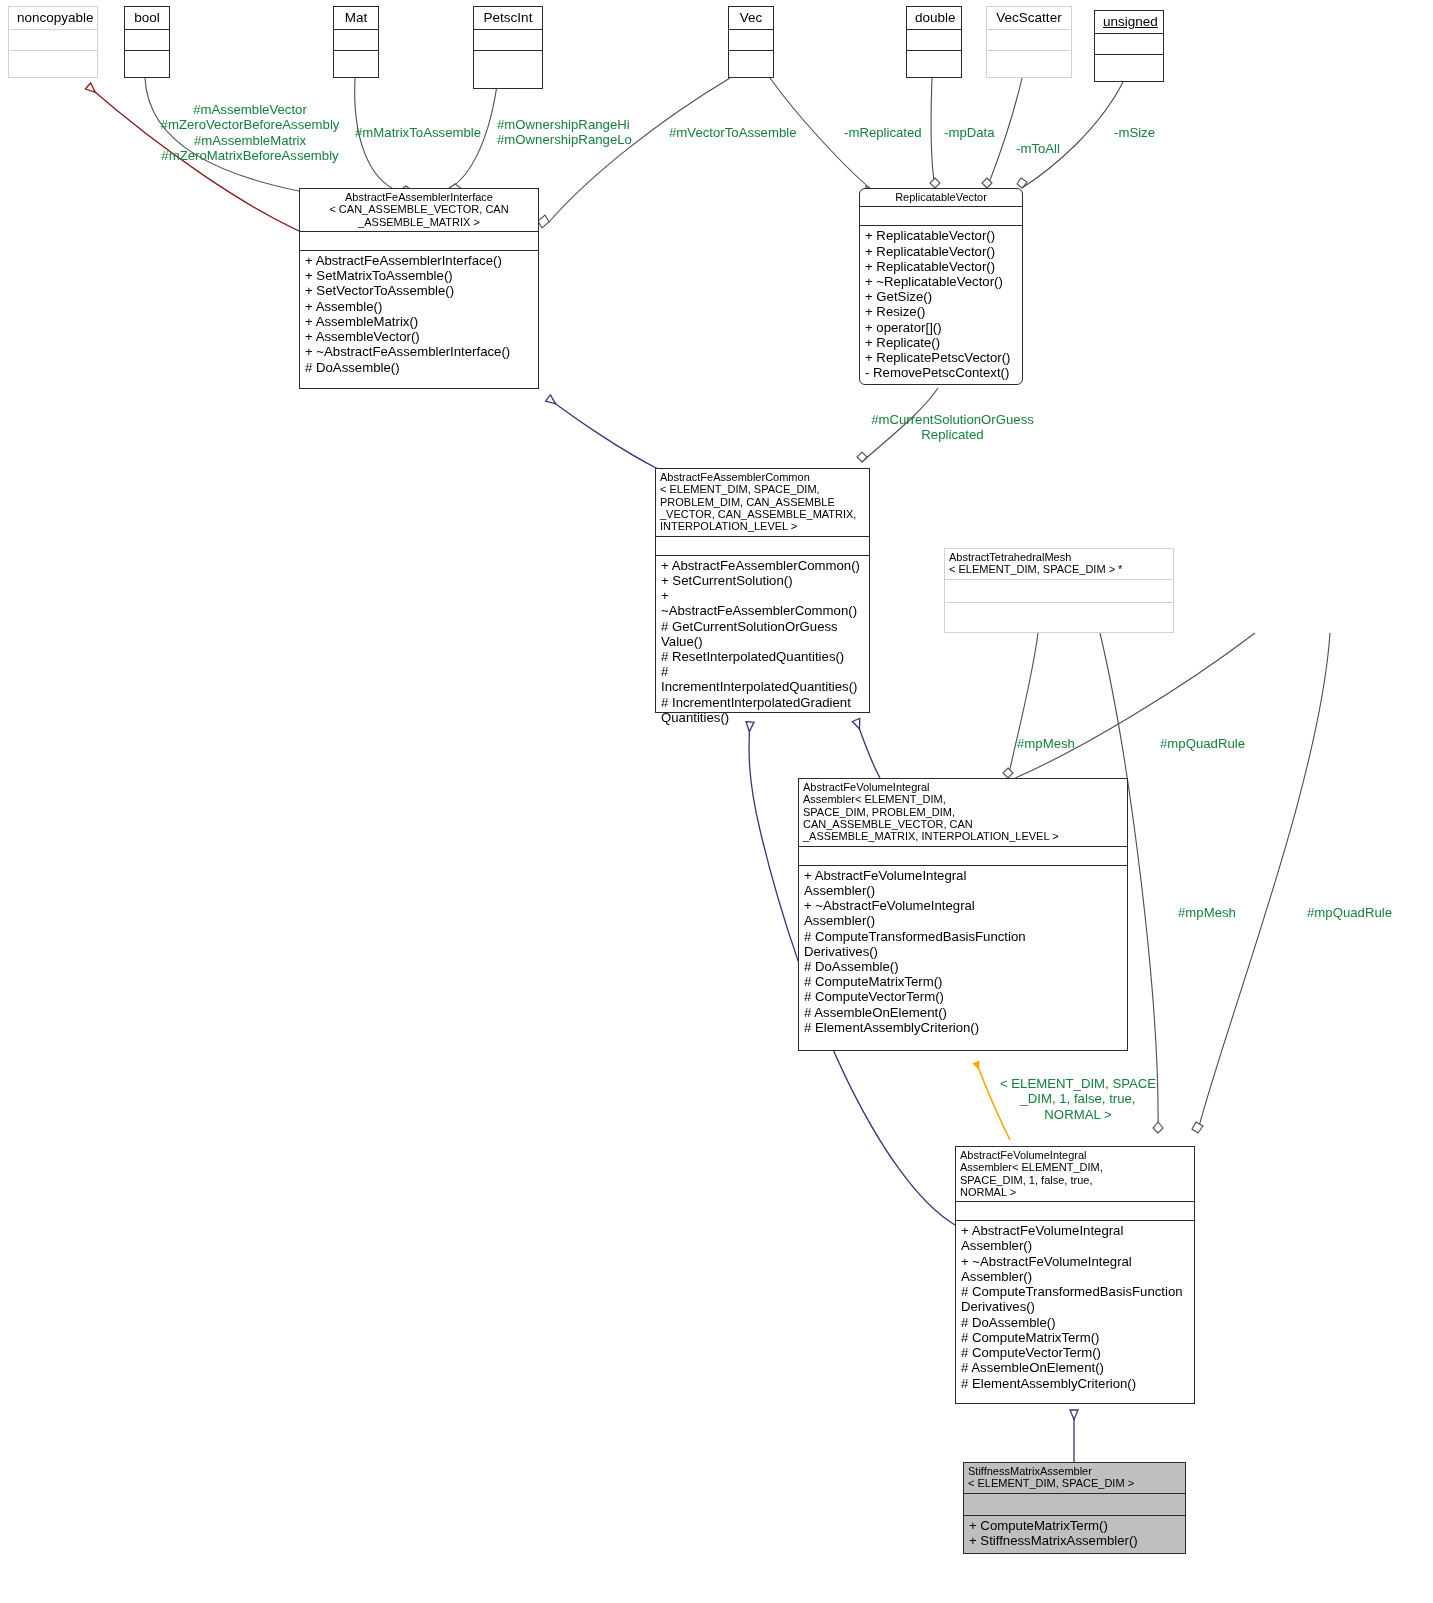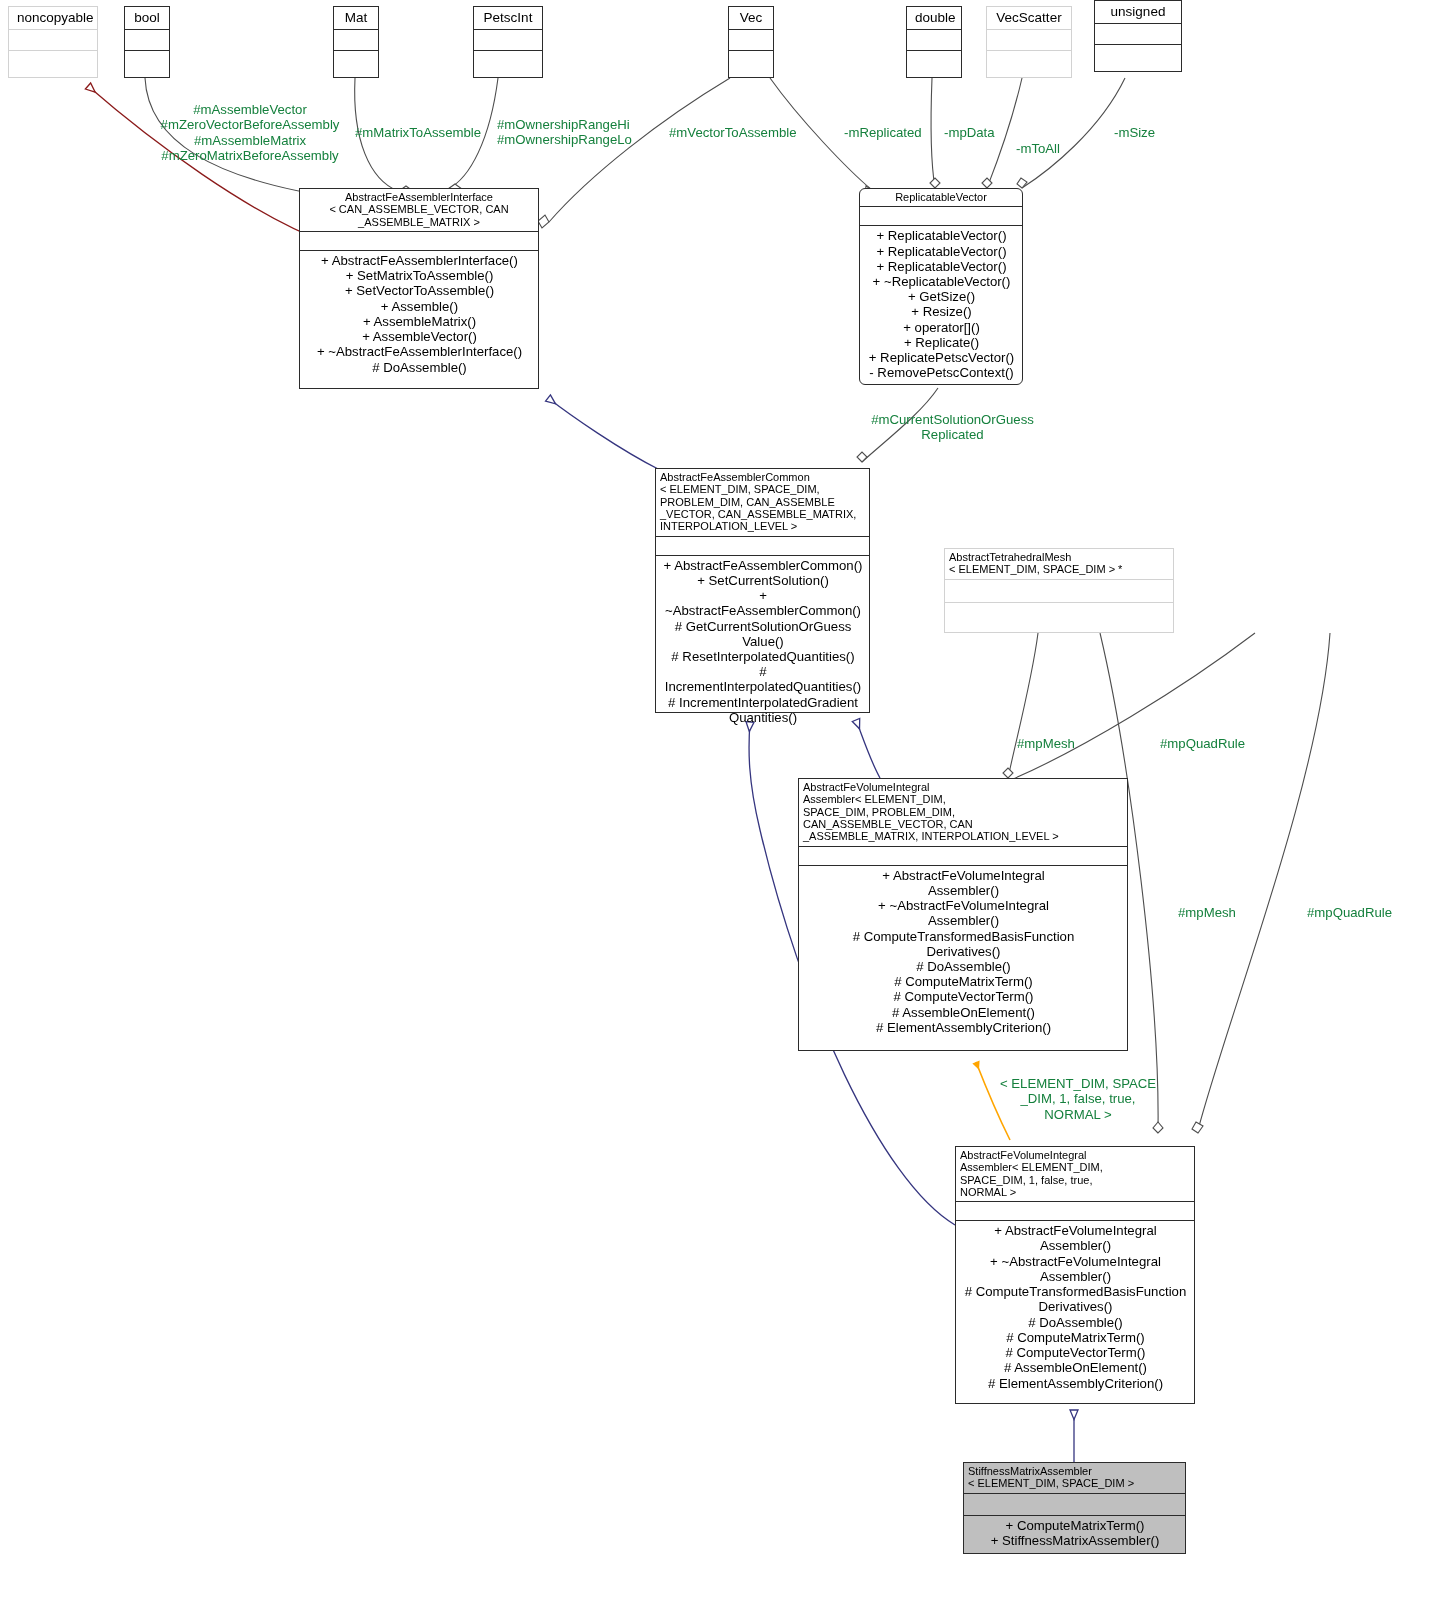--- a/index.html
+++ b/index.html
@@ -45,21 +45,21 @@
   .node.ext .sep{ border-top-color:#d2d2d2; }
   .node .attrs{
     min-height:17px;
   }
   .node .ops{
     padding:2px 4px 3px 5px;
     line-height:1.155;
     color:#000;
     font-size:13.2px;
     white-space:pre-line;
-    text-align:center;
+    text-align:left;
   }
   .node .attrs.empty{ height:18px; }
   .tiny .title{ font-size:13.5px; padding:3px 8px 4px 8px; }
   .tiny .attrs{ height:20px; }
   .tiny .ops{ height:20px; padding:0; }
   .elabel{
     position:absolute;
     font-size:13.2px;
     color:#15803d;
     line-height:1.16;
@@ -167,21 +167,21 @@
   </div>
 
   <div class="node tiny" style="left:333px;top:6px;width:46px;height:72px;">
     <div class="title">Mat</div>
     <div class="sep"></div>
     <div class="attrs"></div>
     <div class="sep"></div>
     <div class="ops"></div>
   </div>
 
-  <div class="node tiny" style="left:473px;top:6px;width:70px;height:72px;">
+  <div class="node tiny" style="left:473px;top:6px;width:70px;height:83px;">
     <div class="title">PetscInt</div>
     <div class="sep"></div>
     <div class="attrs"></div>
     <div class="sep"></div>
     <div class="ops"></div>
   </div>
 
   <div class="node tiny" style="left:728px;top:6px;width:46px;height:72px;">
     <div class="title">Vec</div>
     <div class="sep"></div>
@@ -199,21 +199,21 @@
   </div>
 
   <div class="node ext tiny" style="left:986px;top:6px;width:86px;height:72px;">
     <div class="title">VecScatter</div>
     <div class="sep"></div>
     <div class="attrs"></div>
     <div class="sep"></div>
     <div class="ops"></div>
   </div>
 
-  <div class="node tiny" style="left:1094px;top:0;width:88px;height:72px;">
+  <div class="node tiny" style="left:1094px;top:10px;width:70px;height:72px;text-decoration:underline;">
     <div class="title">unsigned</div>
     <div class="sep"></div>
     <div class="attrs"></div>
     <div class="sep"></div>
     <div class="ops"></div>
   </div>
 
   <div class="node" style="left:299px;top:188px;width:240px;height:201px;">
     <div class="title">AbstractFeAssemblerInterface
 &lt; CAN_ASSEMBLE_VECTOR, CAN

